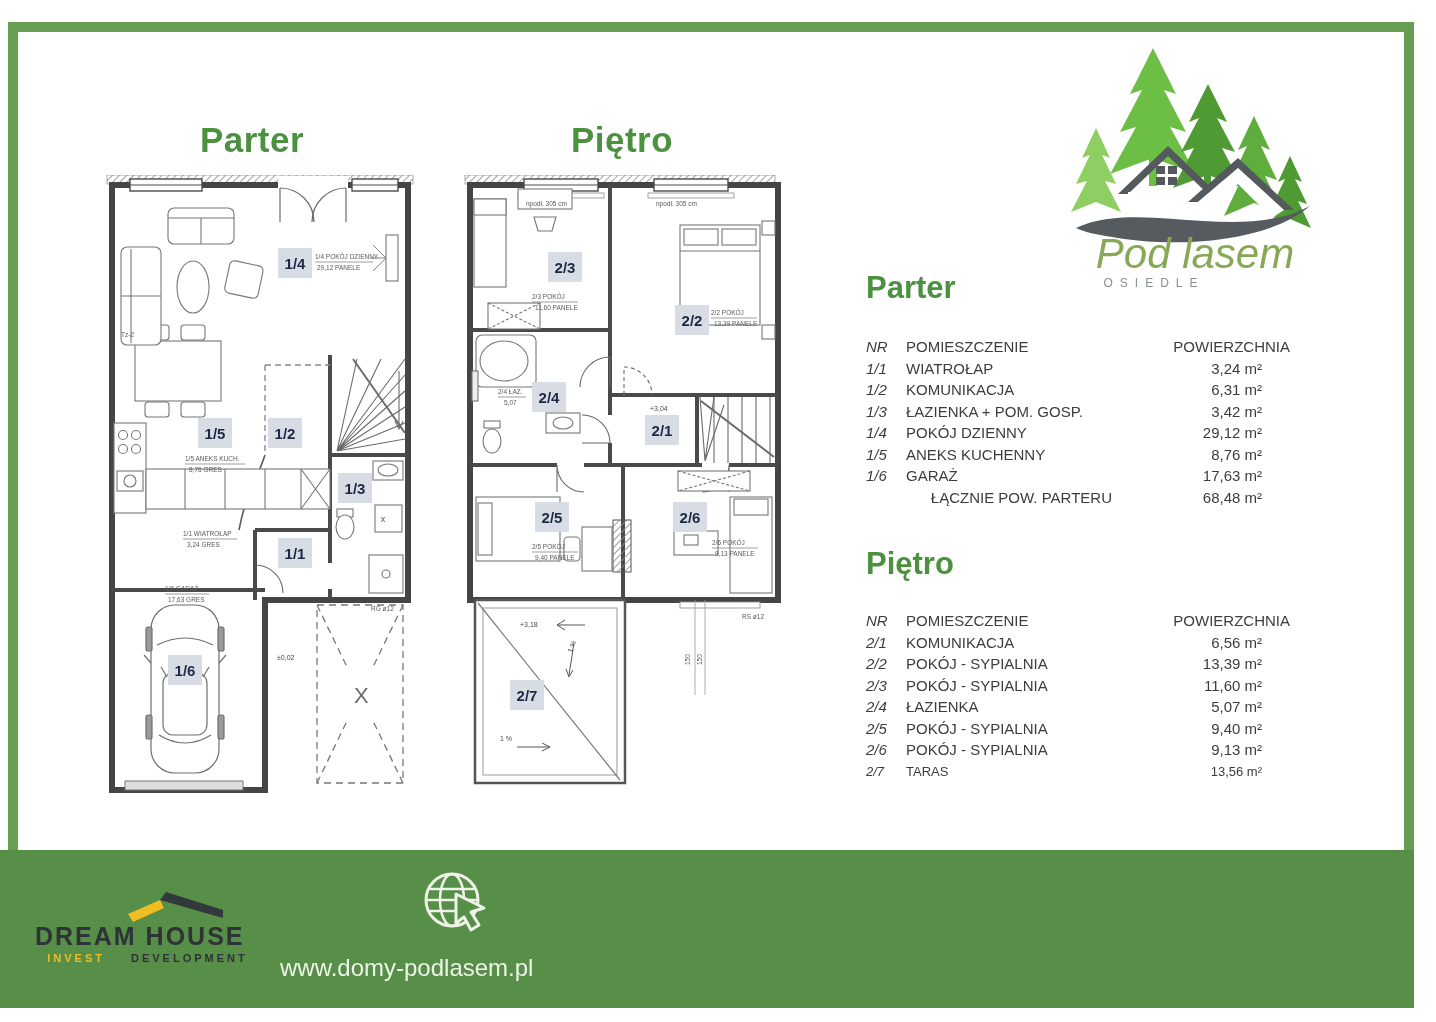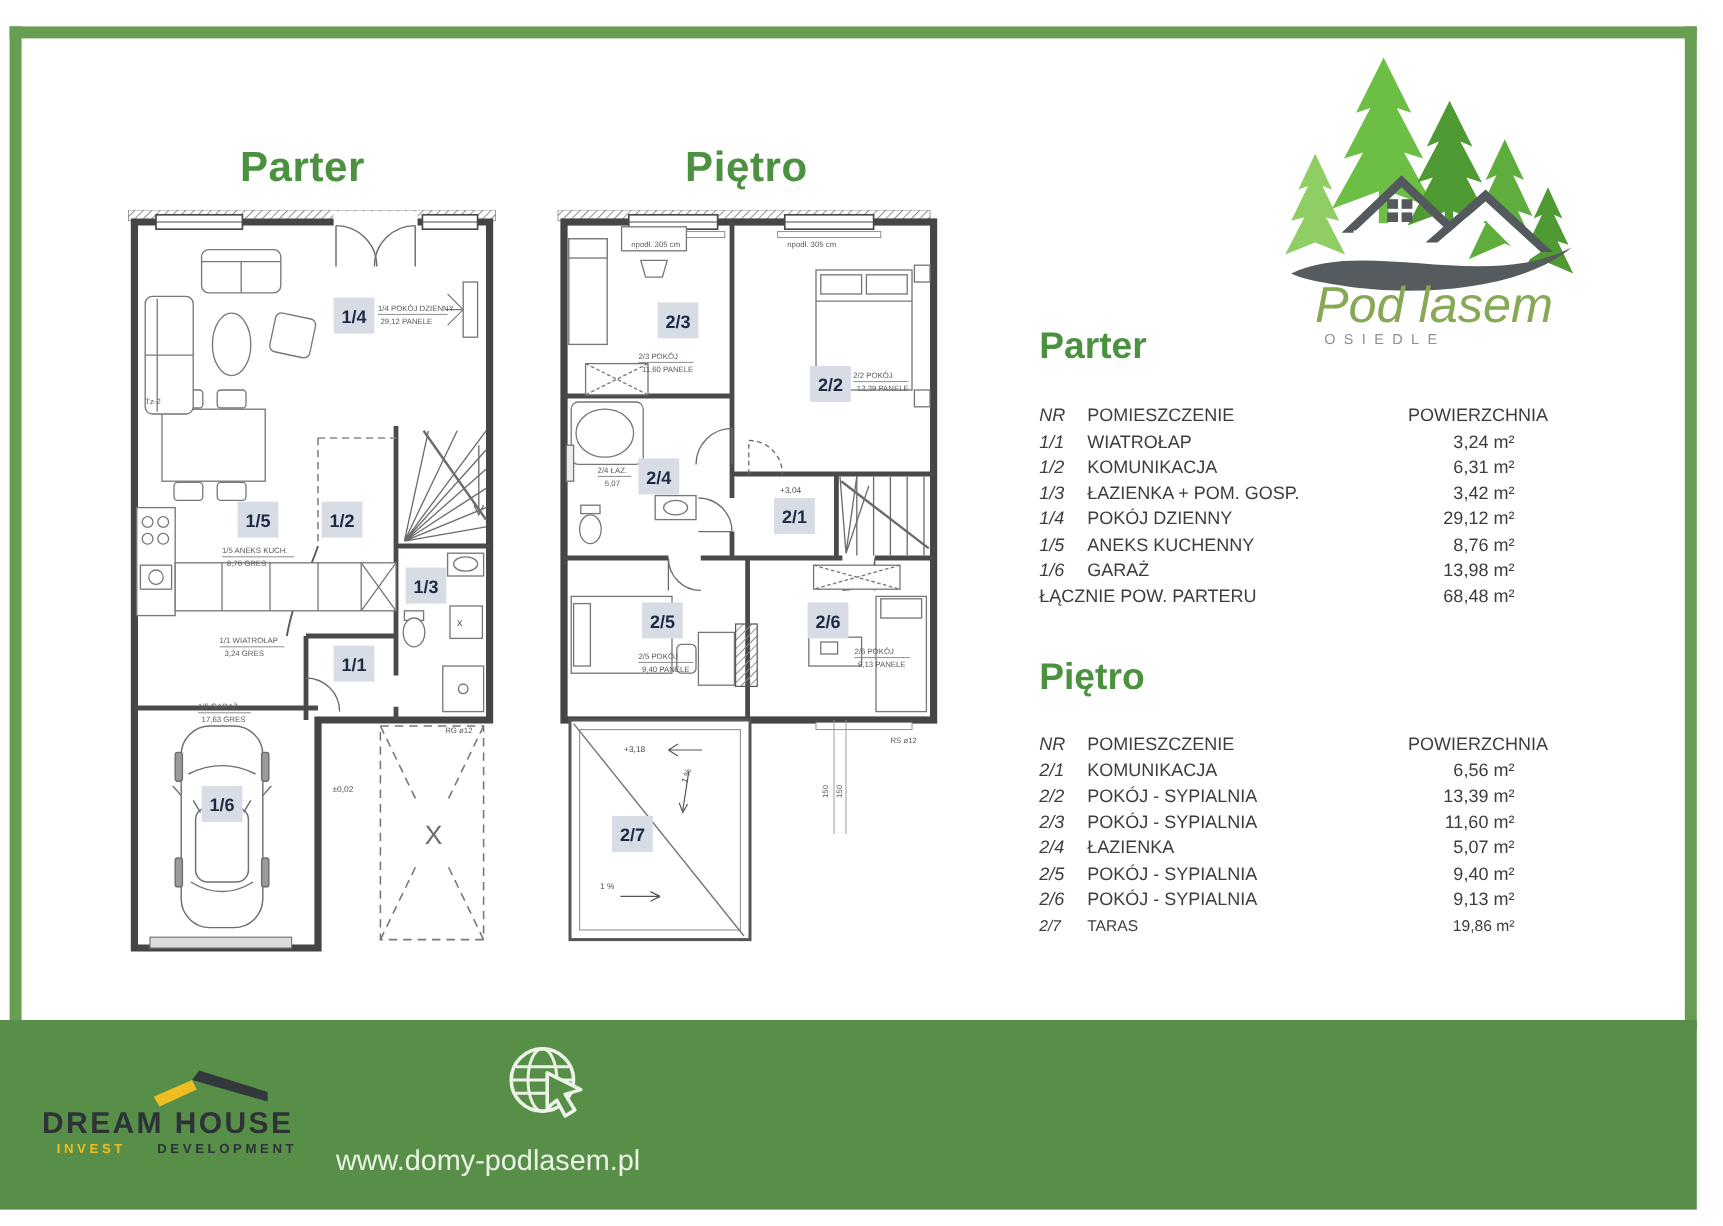--- a/index.html
+++ b/index.html
@@ -24,21 +24,21 @@
   #head-parter{top:270px;}
   #head-pietro{top:546px;}
   .tbl{position:absolute;left:866px;width:424px;color:#3d3d3d;font-size:15px;}
   #tbl-parter{top:336px;}
   #tbl-pietro{top:610px;}
   .trow{display:flex;height:21.5px;align-items:center;white-space:nowrap;}
   .c-nr{width:40px;flex:none;font-style:italic;}
   .c-room{flex:1;}
   .c-area{width:150px;flex:none;text-align:right;padding-right:28px;}
   .thead .c-area{padding-right:0;}
-  .total .c-label{flex:1;}
+  .total .c-label{flex:1;text-align:right;}
   .extra{font-size:13px;}
   
   .footer{position:absolute;left:0;top:850px;width:1414px;height:158px;background:#578e48;}
   .brand-roof{position:absolute;left:128px;top:36px;}
   .brand-name{position:absolute;left:35px;top:72px;width:225px;text-align:left;
               font-size:25px;font-weight:bold;letter-spacing:2px;color:#2e3337;}
   .brand-sub{position:absolute;left:35px;top:102px;width:225px;display:flex;justify-content:center;
              gap:26px;font-size:11px;font-weight:bold;letter-spacing:3px;}
   .brand-sub .sub-left{color:#efbd22;}
   .brand-sub .sub-right{color:#2e3337;}
@@ -416,21 +416,21 @@
       <span class="c-area">29,12 m²</span>
     </div>
     <div class="trow">
       <span class="c-nr">1/5</span>
       <span class="c-room">ANEKS KUCHENNY</span>
       <span class="c-area">8,76 m²</span>
     </div>
     <div class="trow">
       <span class="c-nr">1/6</span>
       <span class="c-room">GARAŻ</span>
-      <span class="c-area">13,98 m²</span>
+      <span class="c-area">17,63 m²</span>
     </div>
     <div class="trow total">
       <span class="c-label">ŁĄCZNIE POW. PARTERU</span>
       <span class="c-area">68,48 m²</span>
     </div>
   </div>
 
   <div class="section-head" id="head-pietro">Piętro</div>
   <div class="tbl" id="tbl-pietro">
     <div class="trow thead">
@@ -464,21 +464,21 @@
       <span class="c-area">9,40 m²</span>
     </div>
     <div class="trow">
       <span class="c-nr">2/6</span>
       <span class="c-room">POKÓJ - SYPIALNIA</span>
       <span class="c-area">9,13 m²</span>
     </div>
     <div class="trow extra">
       <span class="c-nr">2/7</span>
       <span class="c-room">TARAS</span>
-      <span class="c-area">19,86 m²</span>
+      <span class="c-area">13,56 m²</span>
     </div>
   </div>
 
   <div class="footer">
     <svg class="brand-roof" width="100" height="40" viewBox="0 0 100 40">
       <polygon points="32,14 95,32 95,24 38,6" fill="#33383c"></polygon>
       <polygon points="0,28 32,14 36,22 5,36" fill="#efbd22"></polygon>
     </svg>
     <div class="brand-name">DREAM HOUSE</div>
     <div class="brand-sub">

